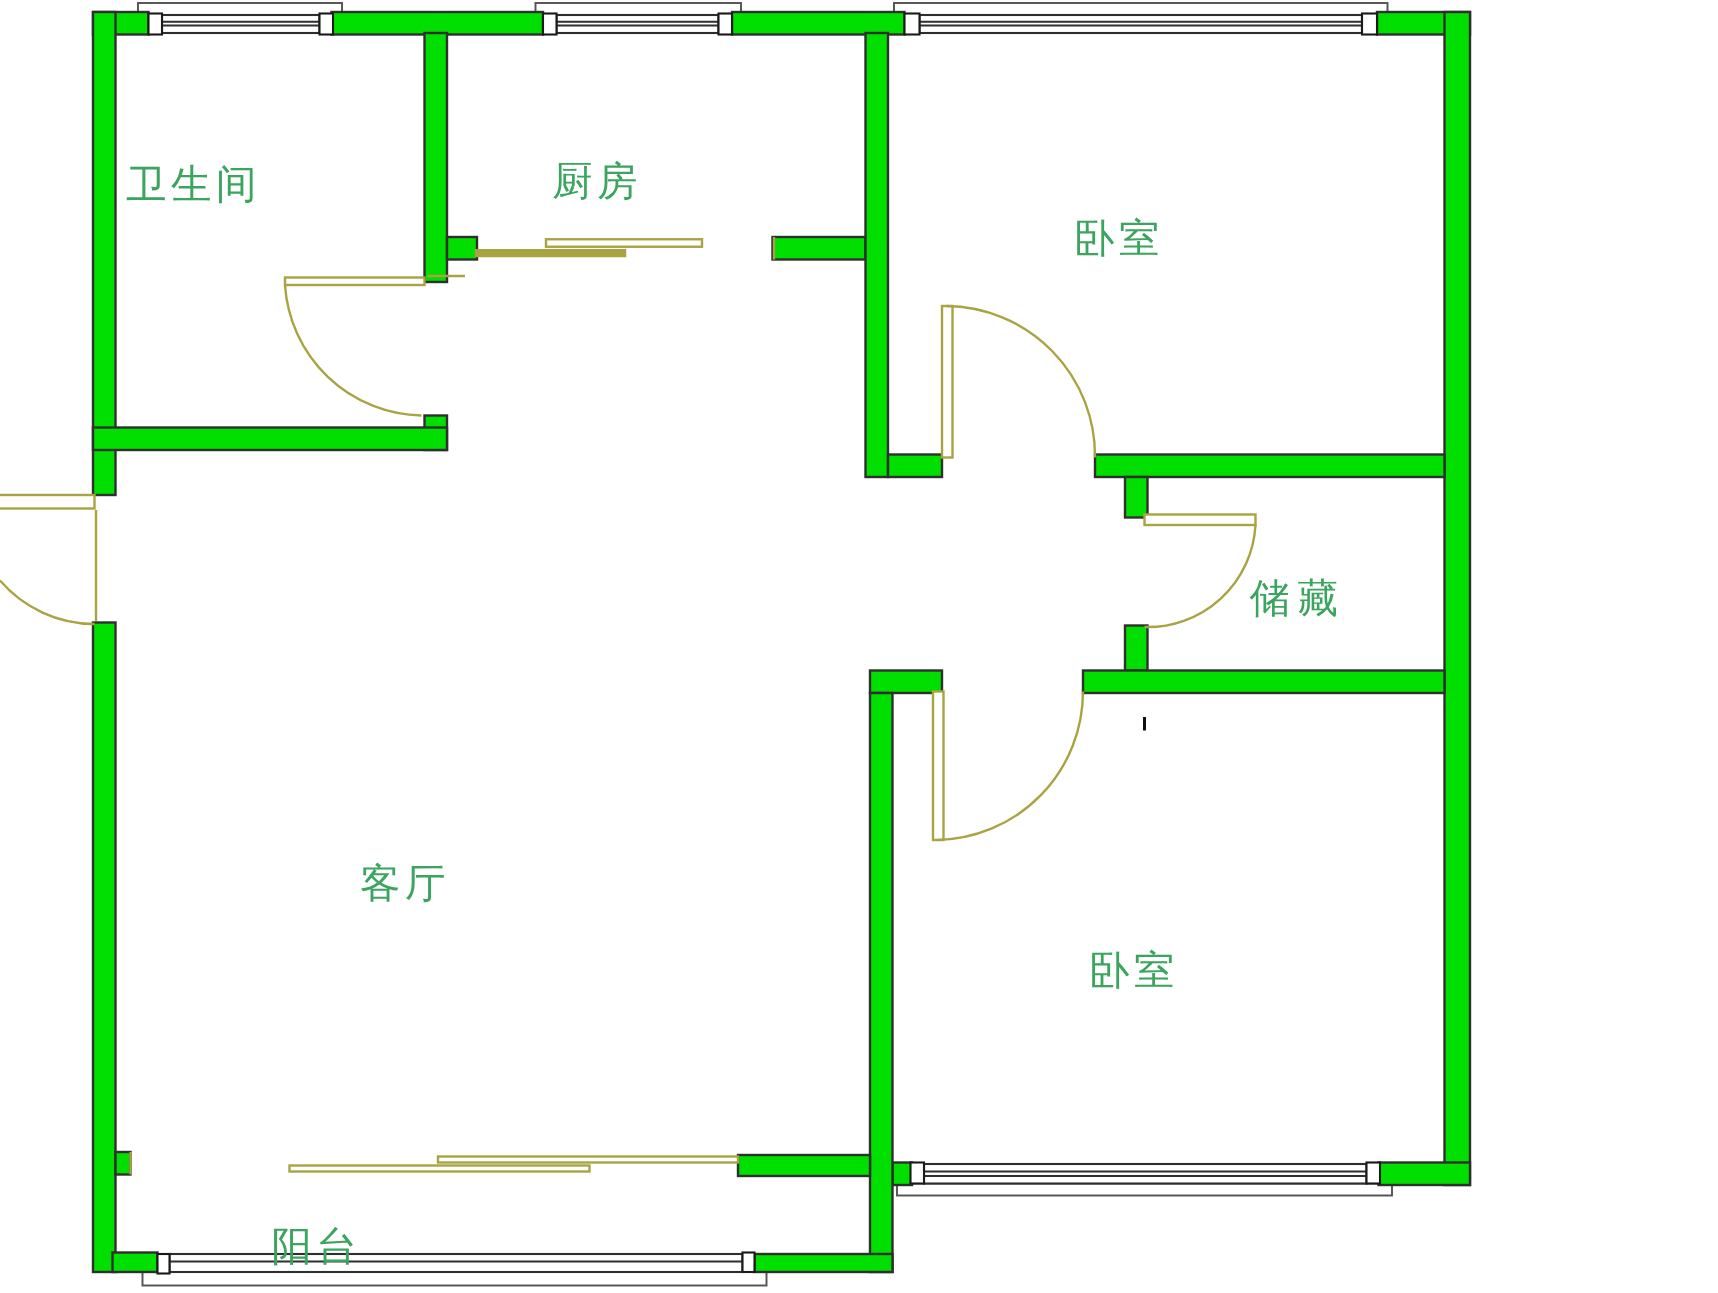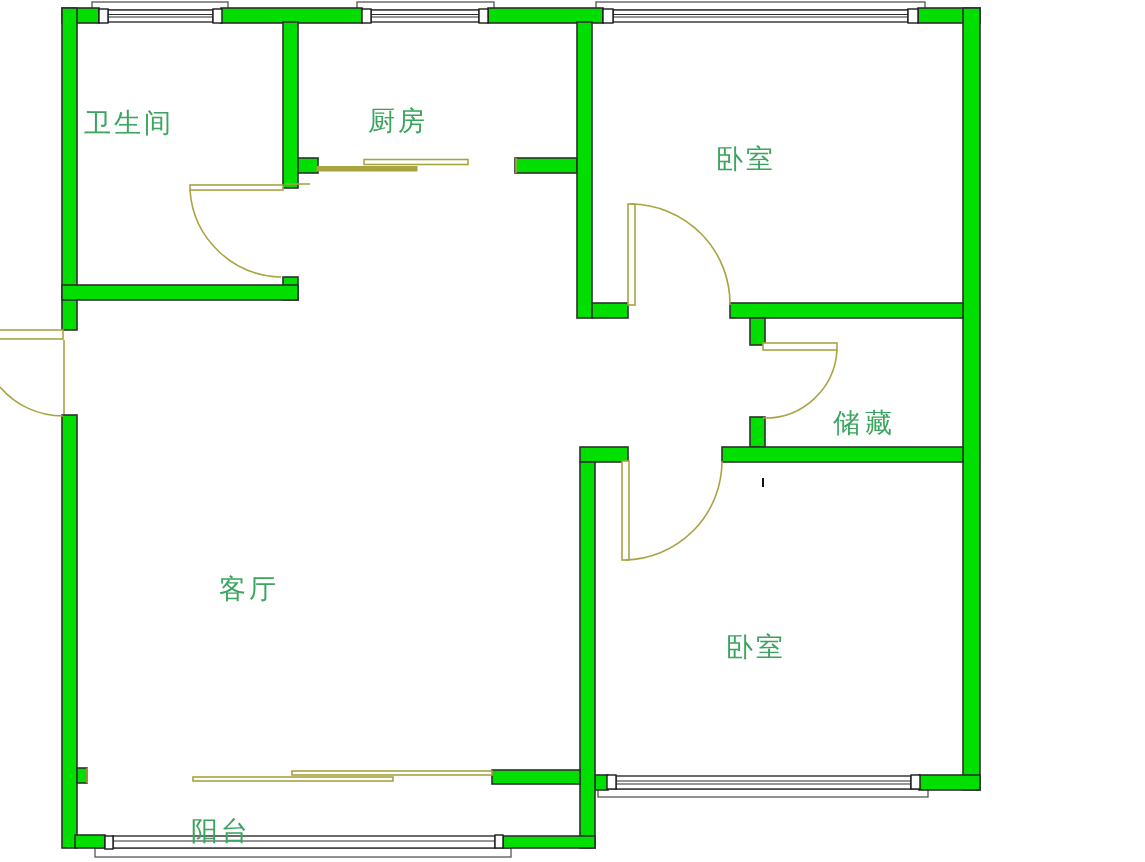--- a/index.html
+++ b/index.html
@@ -23,24 +23,24 @@
   .door-leaf{fill:#fff;stroke:var(--door);stroke-width:1.6;}
   .door-leaf-solid{fill:var(--door);stroke:var(--door);stroke-width:1;}
   .door-arc{fill:none;stroke:var(--door);stroke-width:1.6;}
   .door-line{stroke:var(--door);stroke-width:1.6;}
   .mark{fill:#111;}
   .lbl{position:absolute;font-size:27px;letter-spacing:3px;color:var(--label-text);
        white-space:nowrap;line-height:1.1;}
   #lbl-bathroom{left:84px;top:109px;}
   #lbl-kitchen{left:368px;top:107px;}
   #lbl-bedroom-top{left:716px;top:145px;}
-  #lbl-storage{left:833px;top:385px;letter-spacing:5px;margin-top:24px;}
-  #lbl-living{left:219px;top:575px;}
+  #lbl-storage{left:833px;top:385px;letter-spacing:5px;}
+  #lbl-living{left:240px;top:575px;}
   #lbl-bedroom-bottom{left:726px;top:633px;}
-  #lbl-balcony{left:191px;top:817px;}
+  #lbl-balcony{left:181px;top:817px;}
 </style>
 </head>
 <body>
 
 <div id="stage">
   <svg id="plan-svg" width="1145" height="862" viewBox="0 0 1145 862">
 
     <g>
       <rect class="win-sill" x="92" y="2" width="136" height="8"></rect>
       <rect class="win-sill" x="357" y="2" width="137" height="8"></rect>

